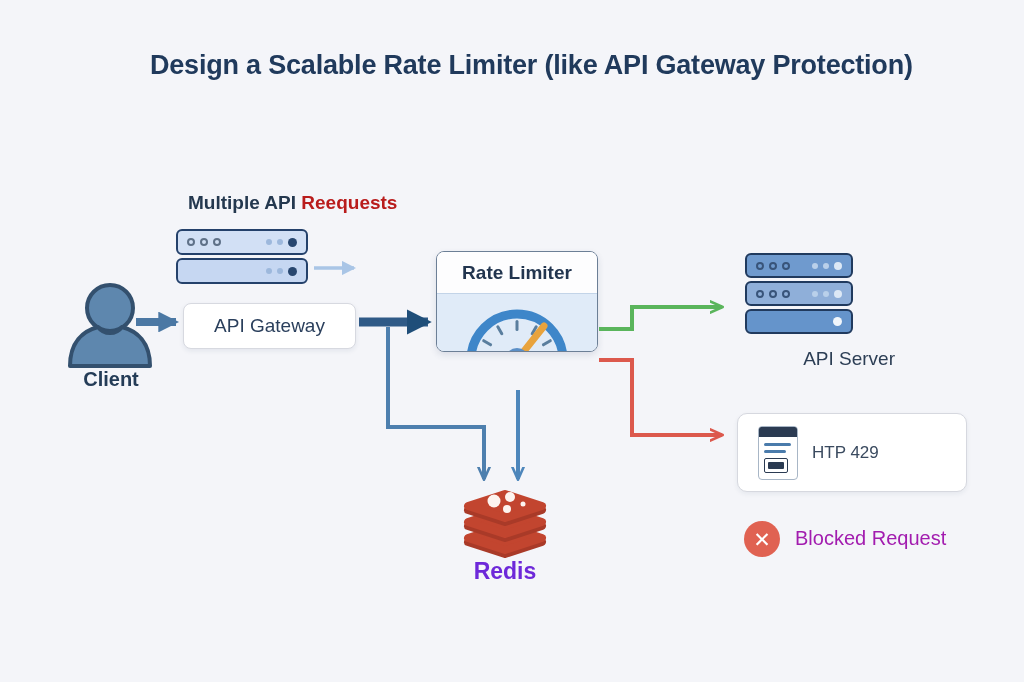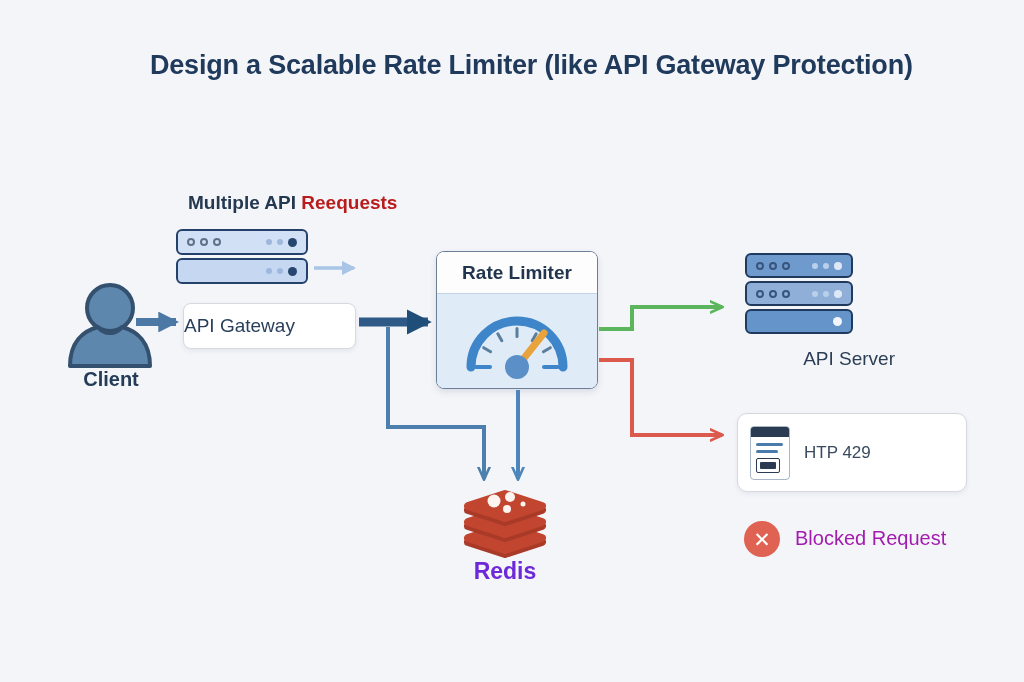--- a/index.html
+++ b/index.html
@@ -38,43 +38,43 @@
   #stack-api .row1{background:#6f9ace;}
   #stack-api .row2{background:#8fafd9;}
   #stack-api .row3{background:#6594cb;}
   #stack-api .cdot{border-color:#38547a;}
   
   #client-label{left:58px;top:368px;width:106px;text-align:center;font-size:20px;font-weight:600;color:#243c57;}
   
   #gateway-box{
     left:183px;top:303px;width:173px;height:46px;box-sizing:border-box;
     background:#ffffff;border:1.5px solid #d7d9e0;border-radius:8px;
-    display:flex;align-items:center;justify-content:flex-start;
+    display:flex;align-items:center;justify-content:center;
     font-size:19px;color:#2a3f5c;box-shadow:0 2px 5px rgba(30,50,90,.08);
   }
   
   #limiter-box{
-    left:436px;top:251px;width:162px;height:138px;box-sizing:border-box;
+    left:436px;top:251px;width:162px;height:101px;box-sizing:border-box;
     background:#ffffff;border:1.5px solid #6c7f96;border-radius:8px;
     box-shadow:0 3px 7px rgba(30,50,90,.12);
     display:flex;flex-direction:column;overflow:hidden;
   }
   #limiter-header{
     height:41px;display:flex;align-items:center;justify-content:center;
     font-size:19px;font-weight:700;color:#22354f;
     border-bottom:1.5px solid #c3d4e8;background:#fdfdfe;flex:none;
   }
   #limiter-body{flex:1;background:#e0ebf8;display:flex;align-items:center;justify-content:center;}
   
   #apiserver-label{left:705px;top:348px;width:190px;text-align:right;font-size:19px;color:#2c3e55;}
   
   #http429-box{
     left:737px;top:413px;width:230px;height:79px;box-sizing:border-box;
     background:#ffffff;border:1.5px solid #d6d8df;border-radius:10px;
-    display:flex;align-items:center;padding:0 12px;gap:14px;
+    display:flex;align-items:center;padding:0 20px;gap:14px;
     box-shadow:0 2px 5px rgba(30,50,90,.07);
   }
   #http429-doc{
     width:40px;height:54px;box-sizing:border-box;background:#ffffff;
     border:1.5px solid #a8b6c6;border-radius:4px;flex:none;position:relative;
   }
   #http429-doc .bar{position:absolute;left:0;top:0;width:100%;height:10px;background:#2b3b52;border-radius:2.5px 2.5px 0 0;}
   #http429-doc .ln1{position:absolute;left:5px;top:16px;width:27px;height:3px;background:#4a7bab;border-radius:2px;}
   #http429-doc .ln2{position:absolute;left:5px;top:23px;width:22px;height:3px;background:#4a7bab;border-radius:2px;}
   #http429-doc .thumb{position:absolute;left:5px;top:31px;width:24px;height:15px;border:1.5px solid #2b3b52;border-radius:2px;box-sizing:border-box;}

